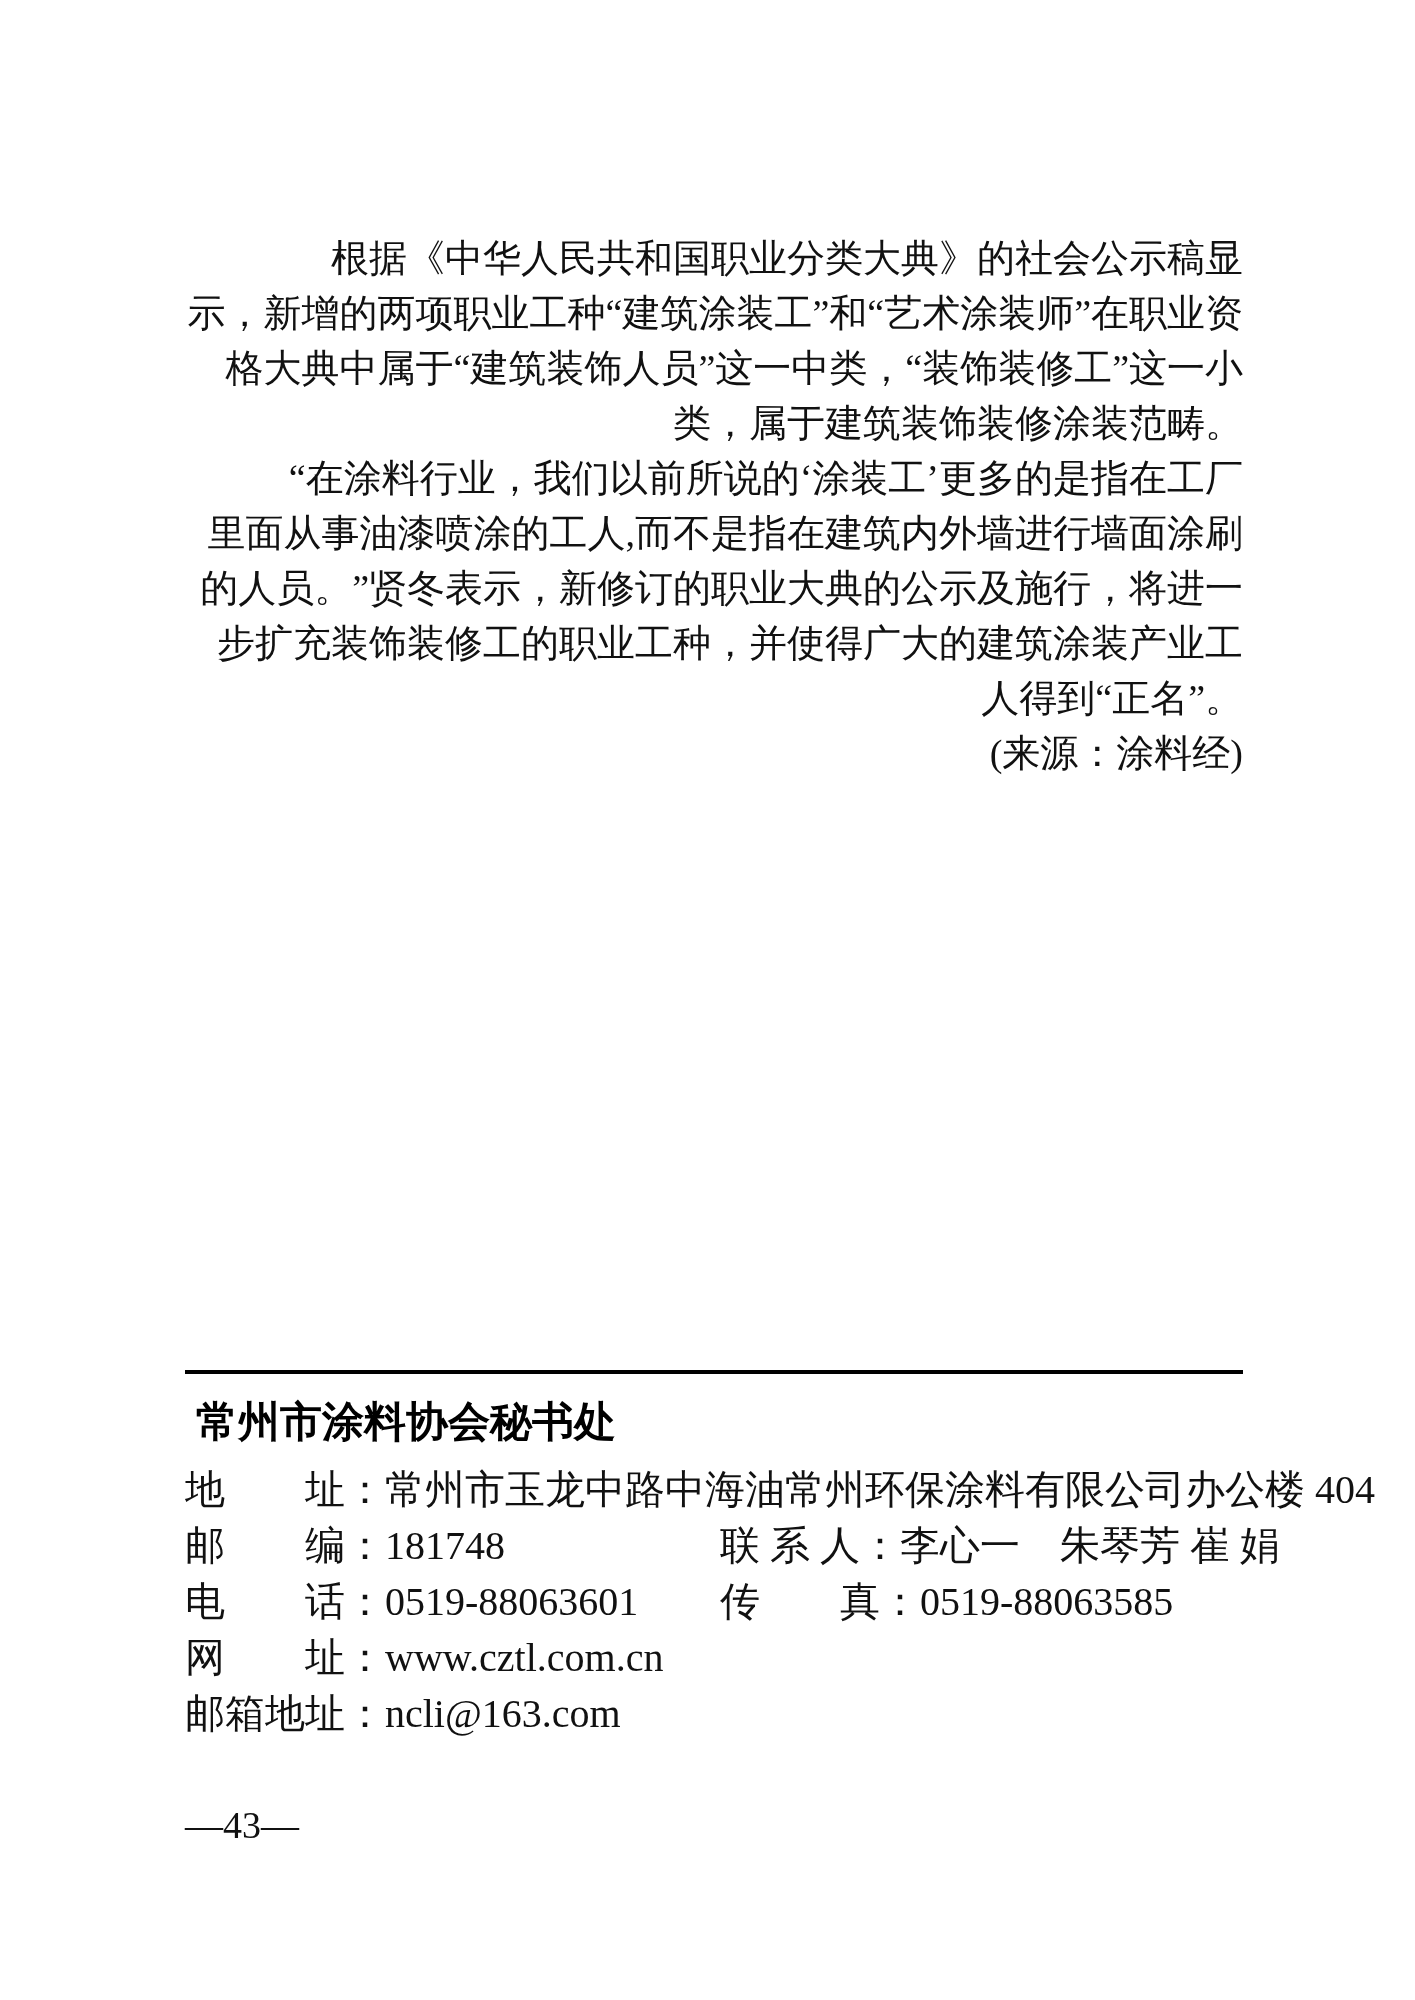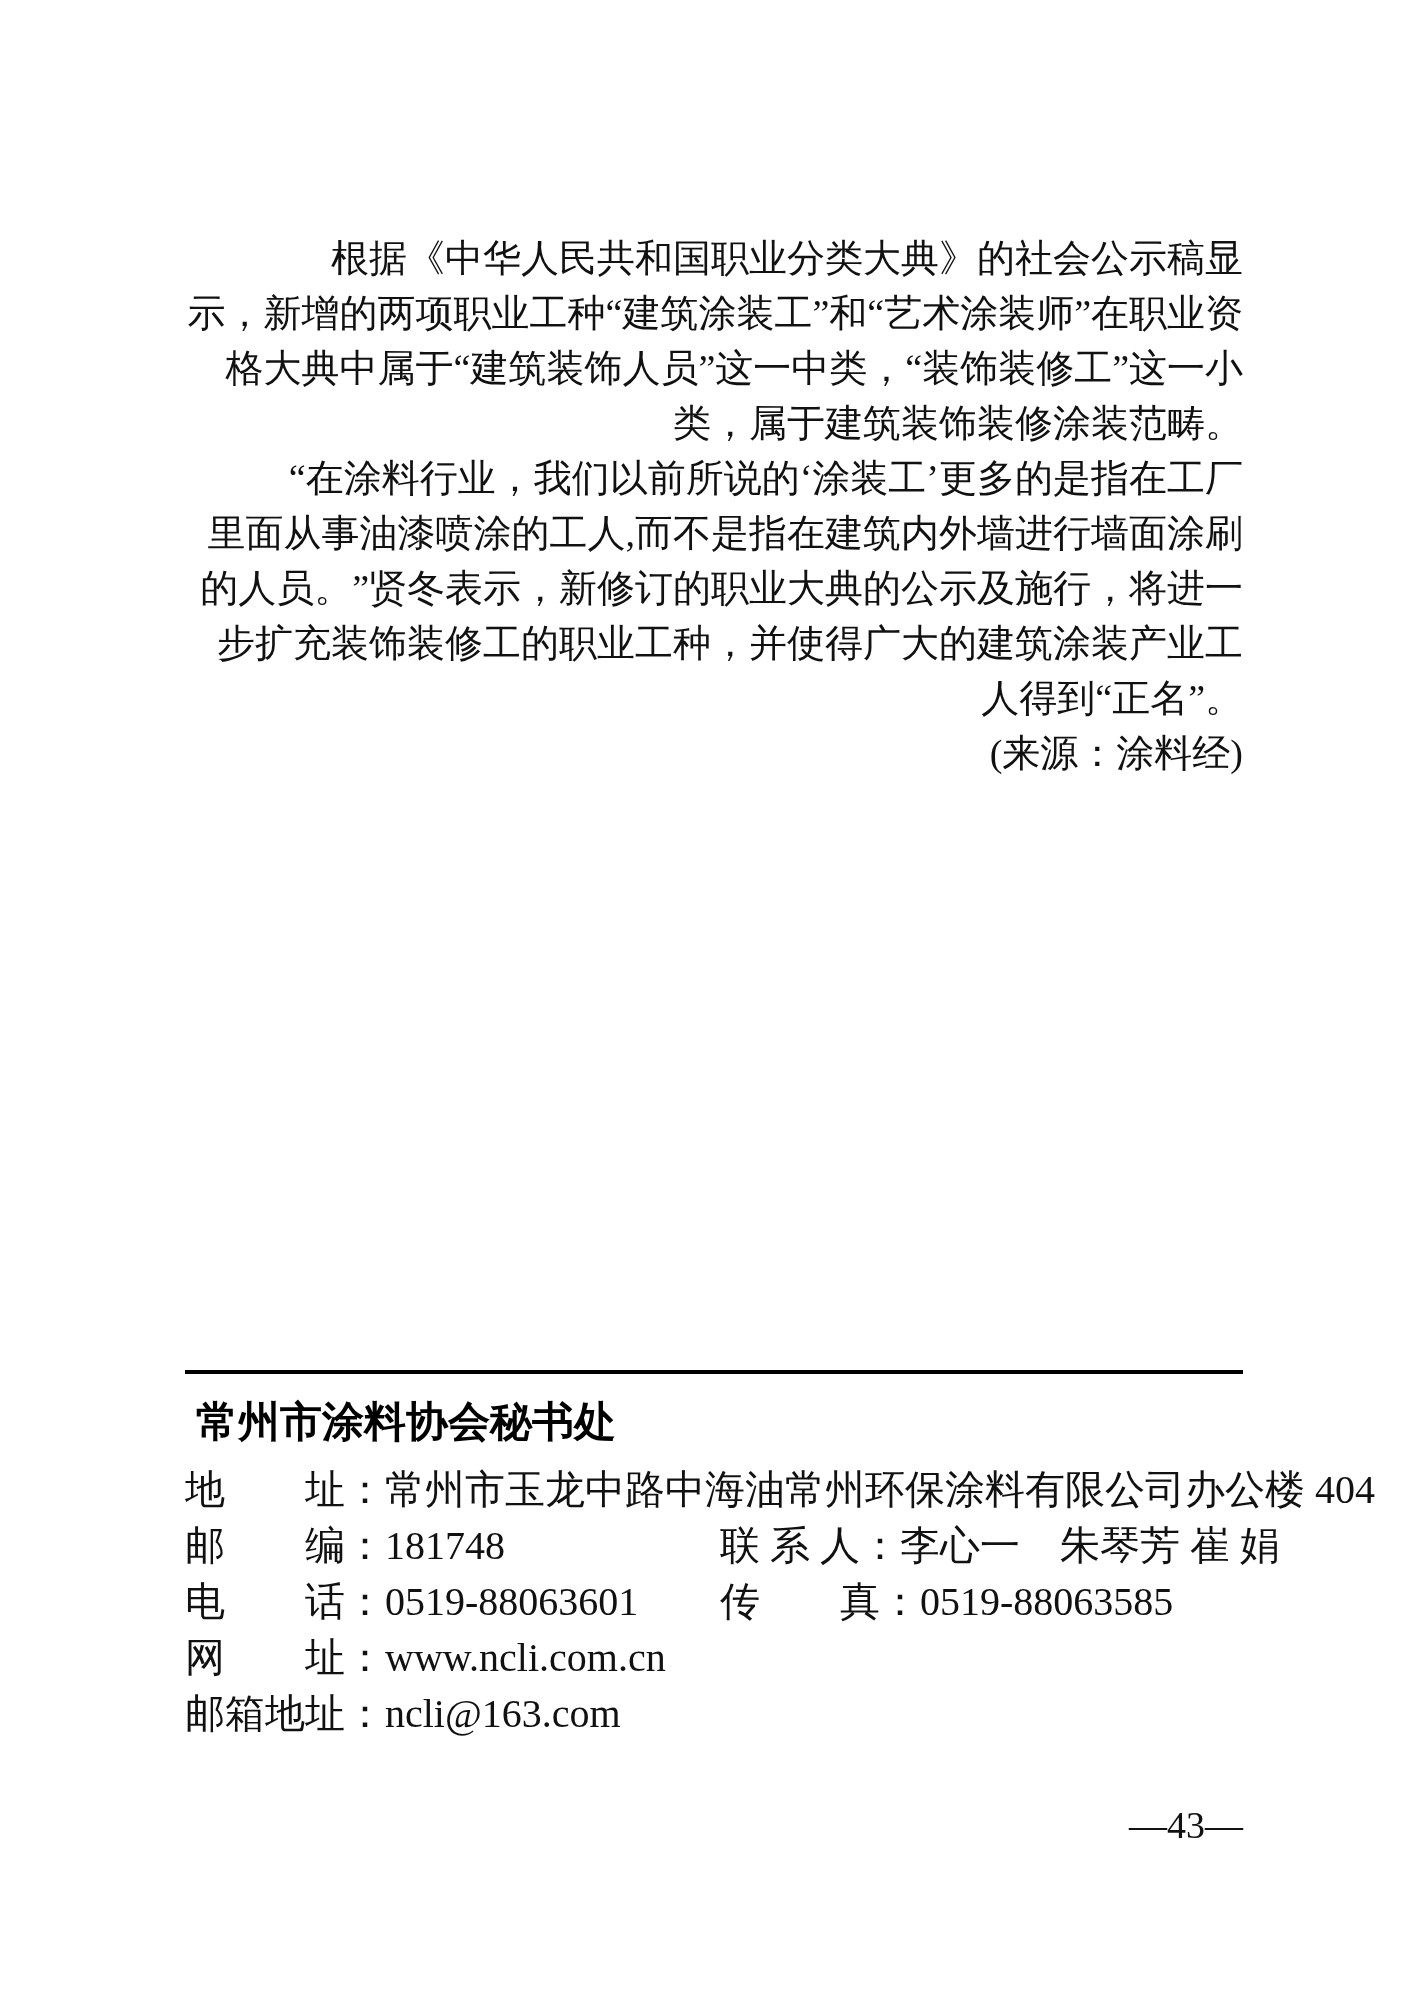--- a/index.html
+++ b/index.html
@@ -46,21 +46,21 @@
   }
   .contact-row{white-space:nowrap;}
   .cell-left{display:inline-block;width:535px;vertical-align:top;}
   .cell-right{display:inline-block;vertical-align:top;}
   .contact-label{display:inline;}
   .contact-value{display:inline;}
   
   .page-number{
     position:absolute;
     left:185px;top:1800px;width:1058px;
-    text-align:right;
+    text-align:left;
     font-size:38px;line-height:50px;
   }
 </style>
 </head>
 <body>
 
 <div class="page">
 
   <div class="article">
     <p>根据《中华人民共和国职业分类大典》的社会公示稿显示，新增的两项职业工种“建筑涂装工”和“艺术涂装师”在职业资格大典中属于“建筑装饰人员”这一中类，“装饰装修工”这一小类，属于建筑装饰装修涂装范畴。</p>
@@ -88,21 +88,21 @@
 
     <div class="contact-row">
       <span class="cell-left">
         <span class="contact-label">电　　话：</span><span class="contact-value">0519-88063601</span>
       </span><span class="cell-right">
         <span class="contact-label">传　　真：</span><span class="contact-value">0519-88063585</span>
       </span>
     </div>
 
     <div class="contact-row">
-      <span class="contact-label">网　　址：</span><span class="contact-value">www.ncli.com.cn</span>
+      <span class="contact-label">网　　址：</span><span class="contact-value">www.cztl.com.cn</span>
     </div>
 
     <div class="contact-row">
       <span class="contact-label">邮箱地址：</span><span class="contact-value">ncli@163.com</span>
     </div>
 
   </div>
 
   <div class="page-number">—43—</div>
 

